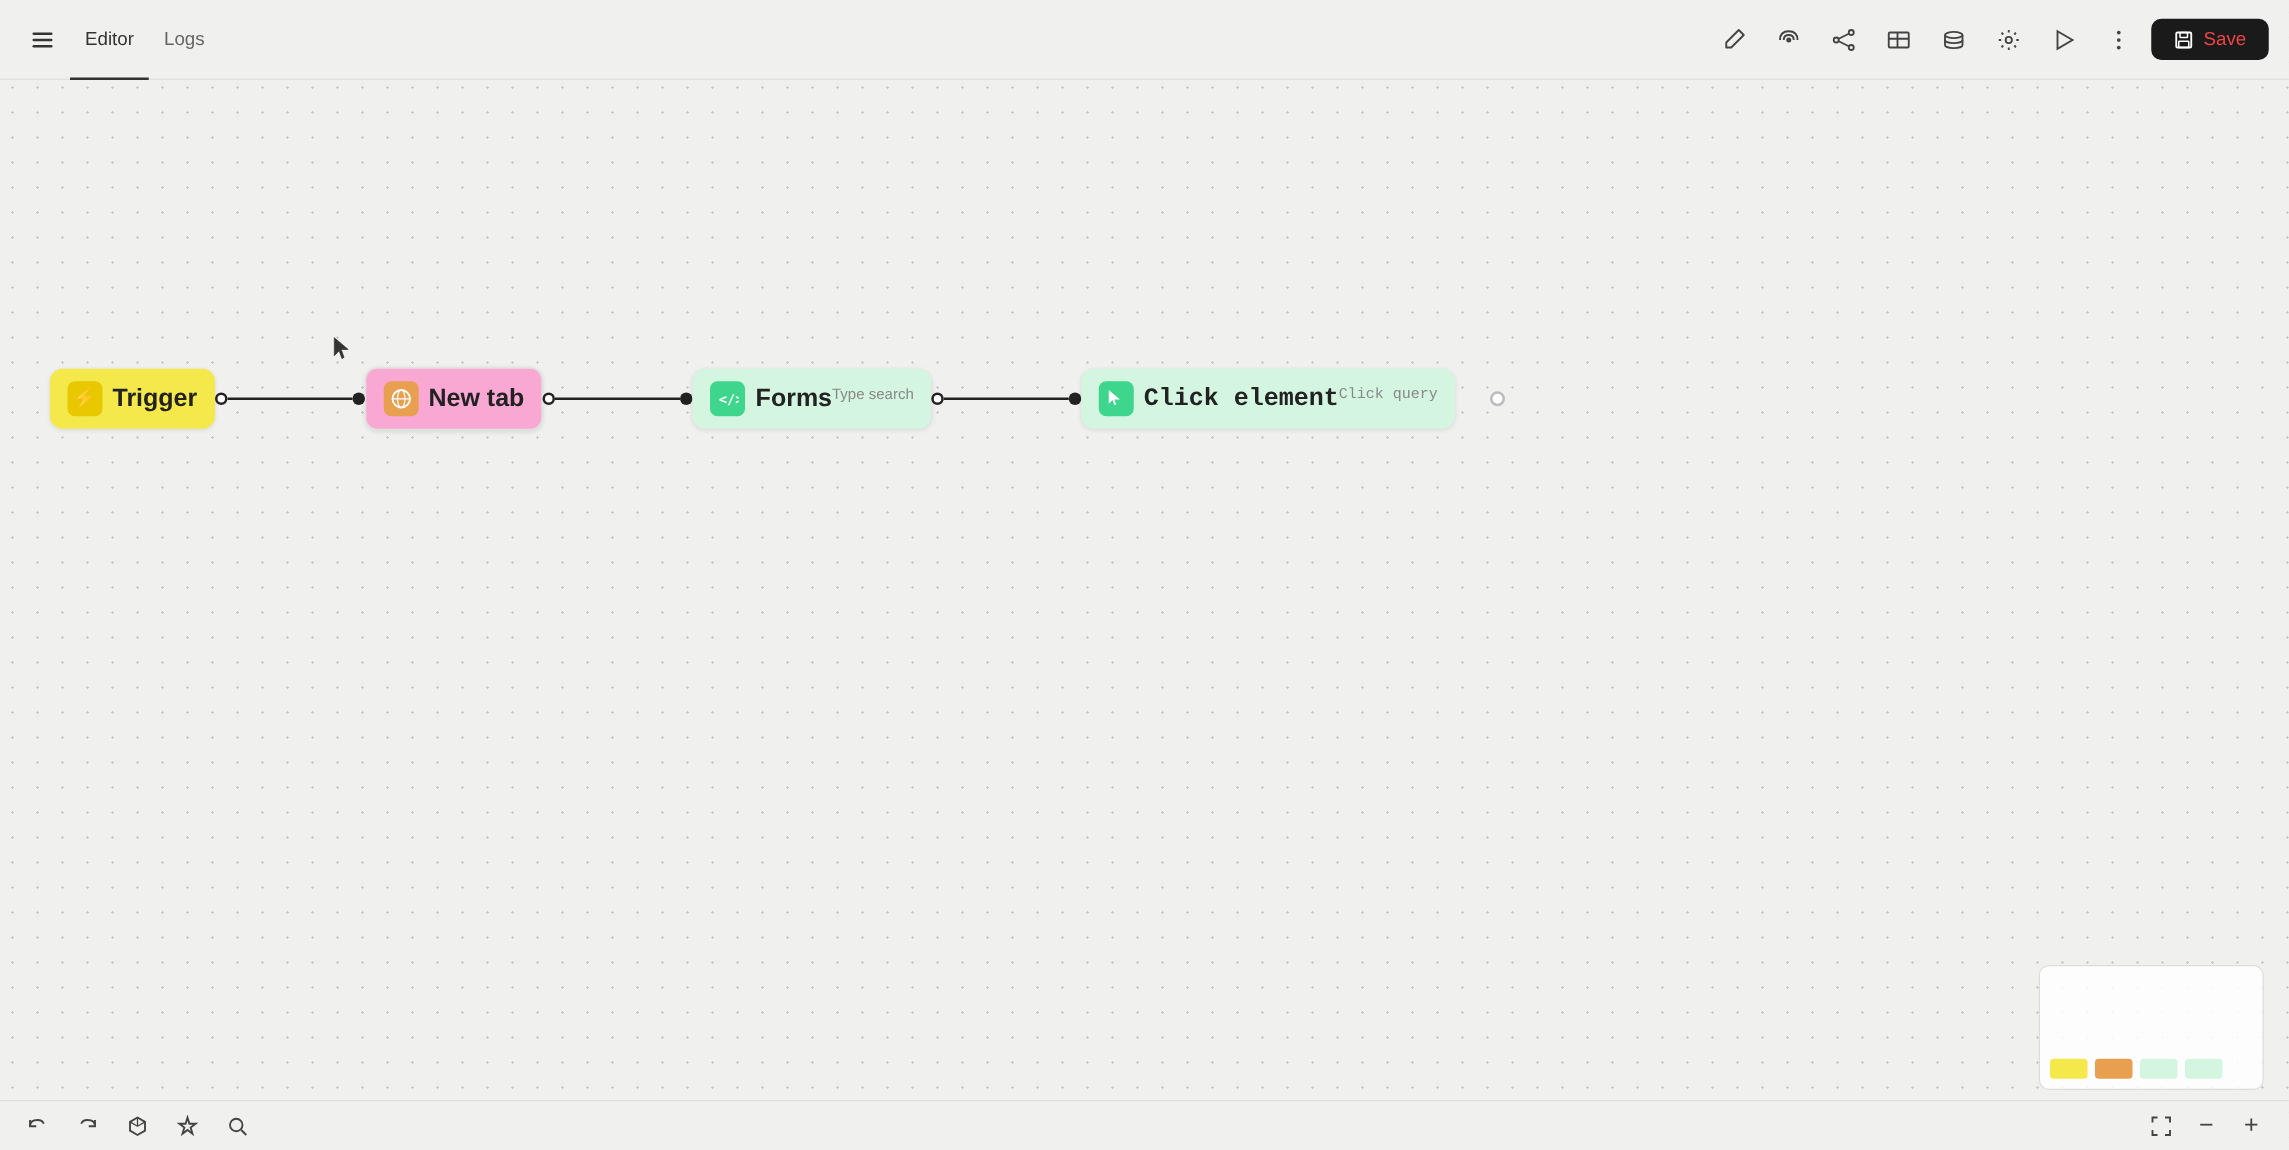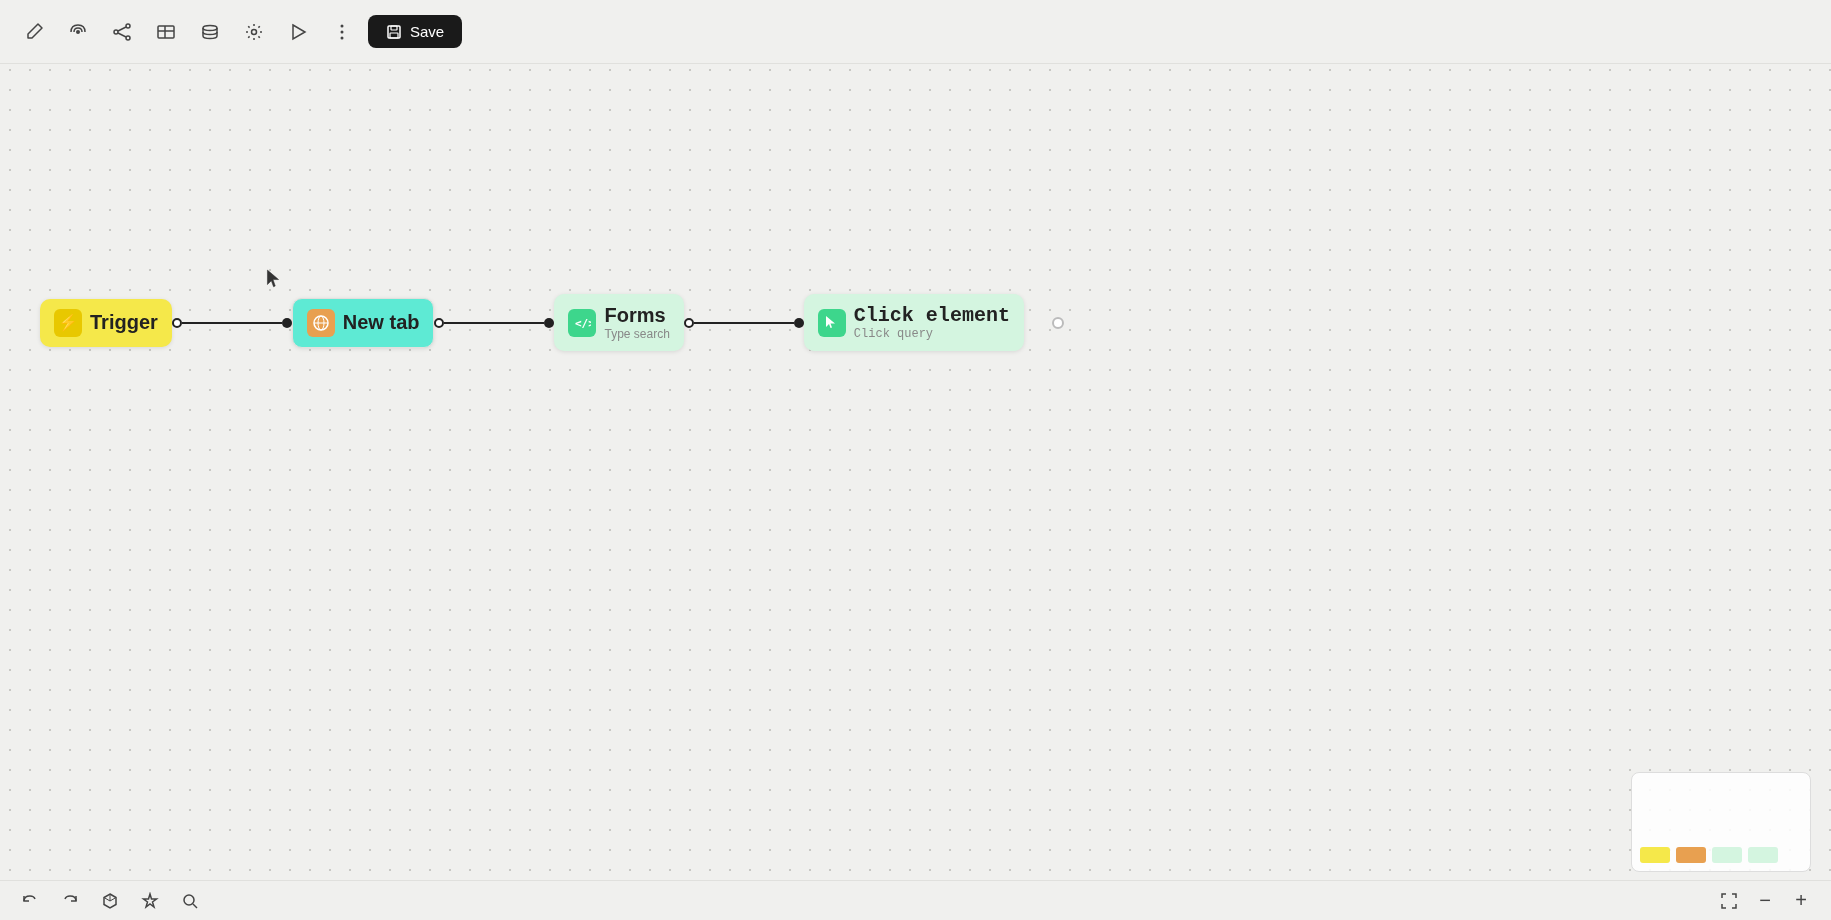--- a/index.html
+++ b/index.html
@@ -97,21 +97,21 @@
       font-size: 18px;
       background: transparent;
       border: none;
     }
 
     .save-btn {
       display: flex;
       align-items: center;
       gap: 8px;
       background: #1a1a1a;
-      color: #ffffff;
+      color: #ef4444;
       border: none;
       border-radius: 8px;
       padding: 8px 18px;
       font-size: 15px;
       font-weight: 500;
       cursor: pointer;
     }
 
     
     .flow-area {
@@ -141,21 +141,21 @@
       background: white;
       box-shadow: 0 1px 4px rgba(0,0,0,0.1);
     }
 
     .node-trigger {
       background: #f5e84a;
       border: none;
     }
 
     .node-newtab {
-      background: #5eead4;
+      background: #f9a8d4;
       border: 1.5px solid #e0e0dd;
       align-items: center;
     }
 
     .node-forms {
       background: #d4f5e0;
       border: none;
     }
 
     .node-click {
@@ -200,21 +200,21 @@
       color: #222;
     }
 
     .node-sublabel {
       font-size: 12px;
       color: #888;
     }
 
     .node-text {
       display: flex;
-      flex-direction: column;
+      flex-direction: row;
     }
 
     
     .connector {
       display: flex;
       align-items: center;
       position: relative;
     }
 
     .conn-line {
@@ -318,20 +318,37 @@
     svg.cursor-svg {
       width: 16px; height: 20px;
     }
   </style>
 </head>
 <body>
 
 <div class="canvas"></div>
 
 <div class="header">
+  <div class="header-left">
+    <div class="sidebar-toggle">
+      <svg width="20" height="20" viewBox="0 0 20 20" fill="none">
+        <rect x="2" y="4" width="16" height="2" rx="1" fill="#333"></rect>
+        <rect x="2" y="9" width="16" height="2" rx="1" fill="#333"></rect>
+        <rect x="2" y="14" width="16" height="2" rx="1" fill="#333"></rect>
+      </svg>
+    </div>
+    <div class="nav-tabs">
+      <div class="nav-tab active">
+        <span>Editor</span>
+      </div>
+      <div class="nav-tab">
+        <span>Logs</span>
+      </div>
+    </div>
+  </div>
 
   <div class="header-right">
 
     <button class="icon-btn">
       <svg width="20" height="20" viewBox="0 0 20 20" fill="none">
         <path d="M14 2l4 4-10 10H4v-4L14 2z" stroke="#444" stroke-width="1.5" fill="none" stroke-linejoin="round"></path>
       </svg>
     </button>
 
     <button class="icon-btn">

